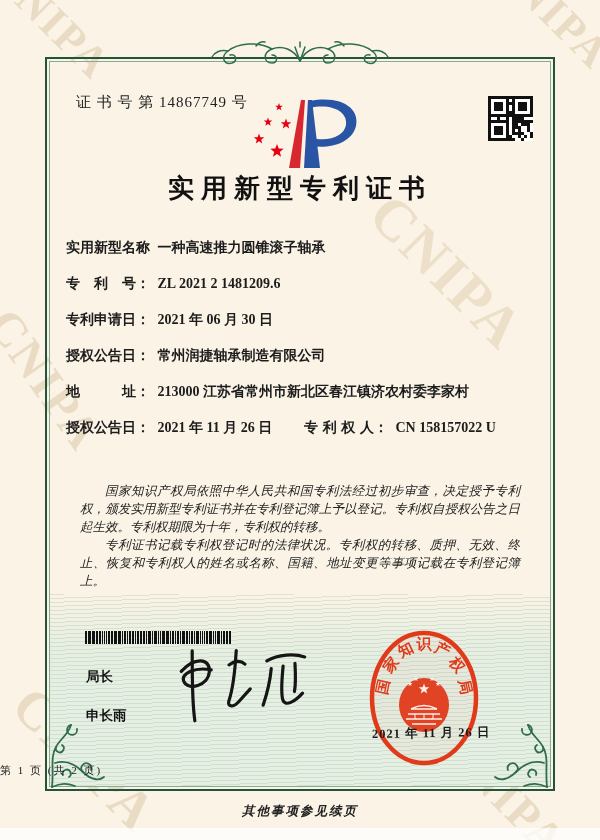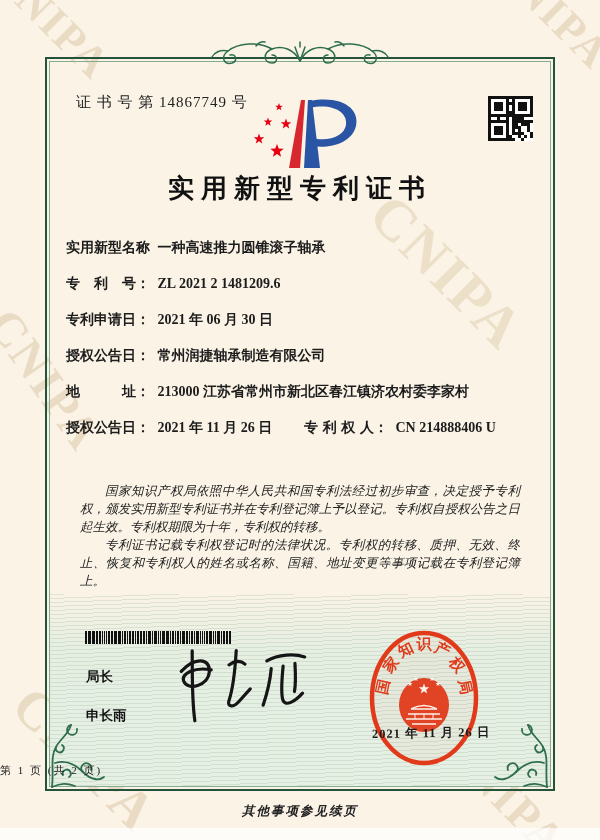--- a/index.html
+++ b/index.html
@@ -385,21 +385,21 @@
       <span class="fvalue">常州润捷轴承制造有限公司</span>
     </div>
     <div class="frow">
       <span class="flabel">地址</span><span class="fcolon">：</span>
       <span class="fvalue">213000 江苏省常州市新北区春江镇济农村委李家村</span>
     </div>
     <div class="frow">
       <span class="flabel">授权公告日</span><span class="fcolon">：</span>
       <span class="fvalue fixedw">2021 年 11 月 26 日</span>
       <span class="flabel">专利权人</span><span class="fcolon">：</span>
-      <span class="fvalue">CN 214888406 U</span>
+      <span class="fvalue">CN 158157022 U</span>
     </div>
   </div>
 
   <div class="statement">
     <p>国家知识产权局依照中华人民共和国专利法经过初步审查，决定授予专利权，颁发实用新型专利证书并在专利登记簿上予以登记。专利权自授权公告之日起生效。专利权期限为十年，专利权的转移。</p>
     <p>专利证书记载专利权登记时的法律状况。专利权的转移、质押、无效、终止、恢复和专利权人的姓名或名称、国籍、地址变更等事项记载在专利登记簿上。</p>
   </div>
 
   <div class="barcode">
       <i style="width: 2px;"></i>

